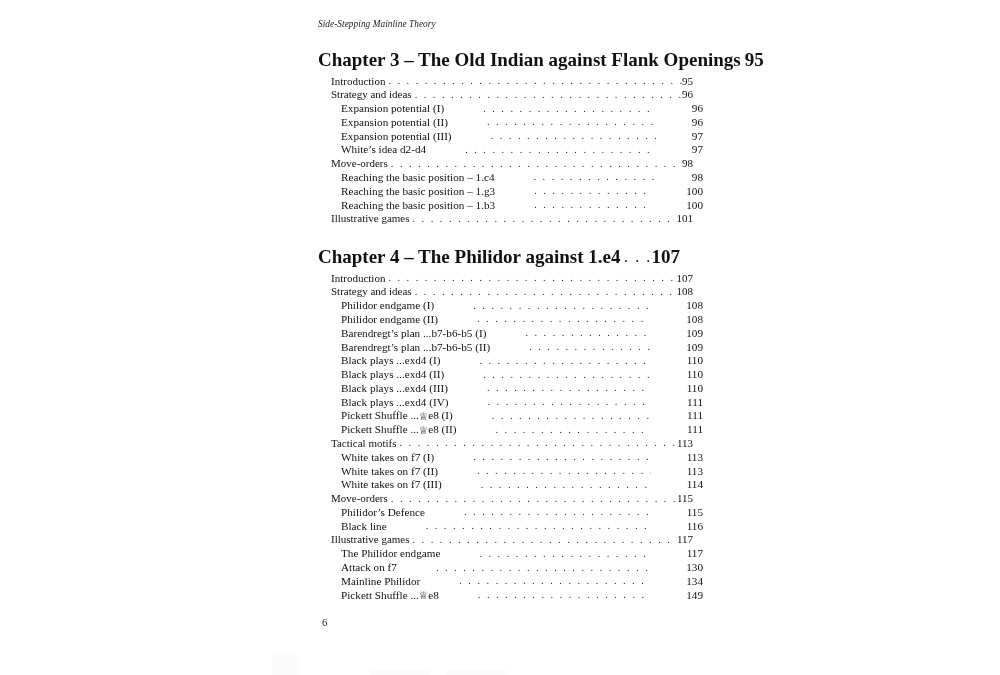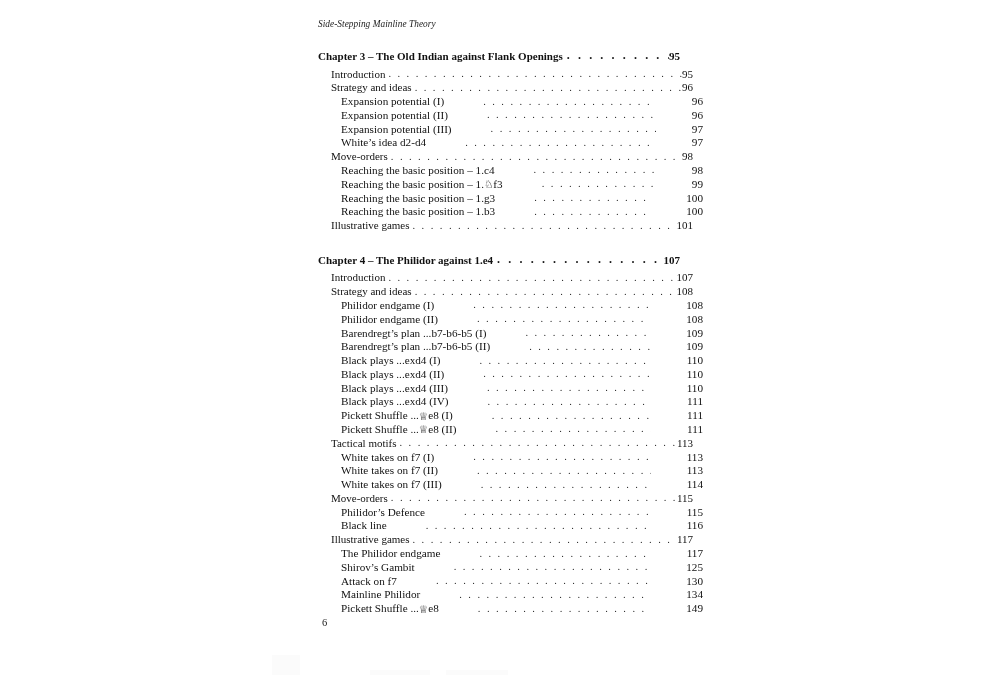--- a/index.html
+++ b/index.html
@@ -75,21 +75,21 @@
   }
 
   .toc-page {
     flex: 0 0 auto;
     text-align: left;
   }
 
   
   .chapter {
     font-weight: bold;
-    font-size: 11px;
+    font-size: 19px;
     margin-bottom: 6.5px;
   }
   .chapter .toc-label { padding-right: 4px; }
   .chapter .toc-dots {
     letter-spacing: 2.6px;
     font-size: 12px;
     font-weight: bold;
     top: -1px;
   }
   .chapter .toc-page { font-weight: bold; }
@@ -182,25 +182,20 @@
         <span class="toc-label">Move-orders</span>
         <span class="toc-dots"></span>
         <span class="toc-page">98</span>
       </div>
       <div class="toc-line lvl2">
         <span class="toc-label">Reaching the basic position – 1.c4</span>
         <span class="toc-dots"></span>
         <span class="toc-page">98</span>
       </div>
       <div class="toc-line lvl2">
-        <span class="toc-label">Reaching the basic position – 1.<span class="piece">♘</span>f3</span>
-        <span class="toc-dots"></span>
-        <span class="toc-page">99</span>
-      </div>
-      <div class="toc-line lvl2">
         <span class="toc-label">Reaching the basic position – 1.g3</span>
         <span class="toc-dots"></span>
         <span class="toc-page">100</span>
       </div>
       <div class="toc-line lvl2">
         <span class="toc-label">Reaching the basic position – 1.b3</span>
         <span class="toc-dots"></span>
         <span class="toc-page">100</span>
       </div>
       <div class="toc-line lvl1">
@@ -313,25 +308,20 @@
         <span class="toc-label">Illustrative games</span>
         <span class="toc-dots"></span>
         <span class="toc-page">117</span>
       </div>
       <div class="toc-line lvl2">
         <span class="toc-label">The Philidor endgame</span>
         <span class="toc-dots"></span>
         <span class="toc-page">117</span>
       </div>
       <div class="toc-line lvl2">
-        <span class="toc-label">Shirov’s Gambit</span>
-        <span class="toc-dots"></span>
-        <span class="toc-page">125</span>
-      </div>
-      <div class="toc-line lvl2">
         <span class="toc-label">Attack on f7</span>
         <span class="toc-dots"></span>
         <span class="toc-page">130</span>
       </div>
       <div class="toc-line lvl2">
         <span class="toc-label">Mainline Philidor</span>
         <span class="toc-dots"></span>
         <span class="toc-page">134</span>
       </div>
       <div class="toc-line lvl2">

